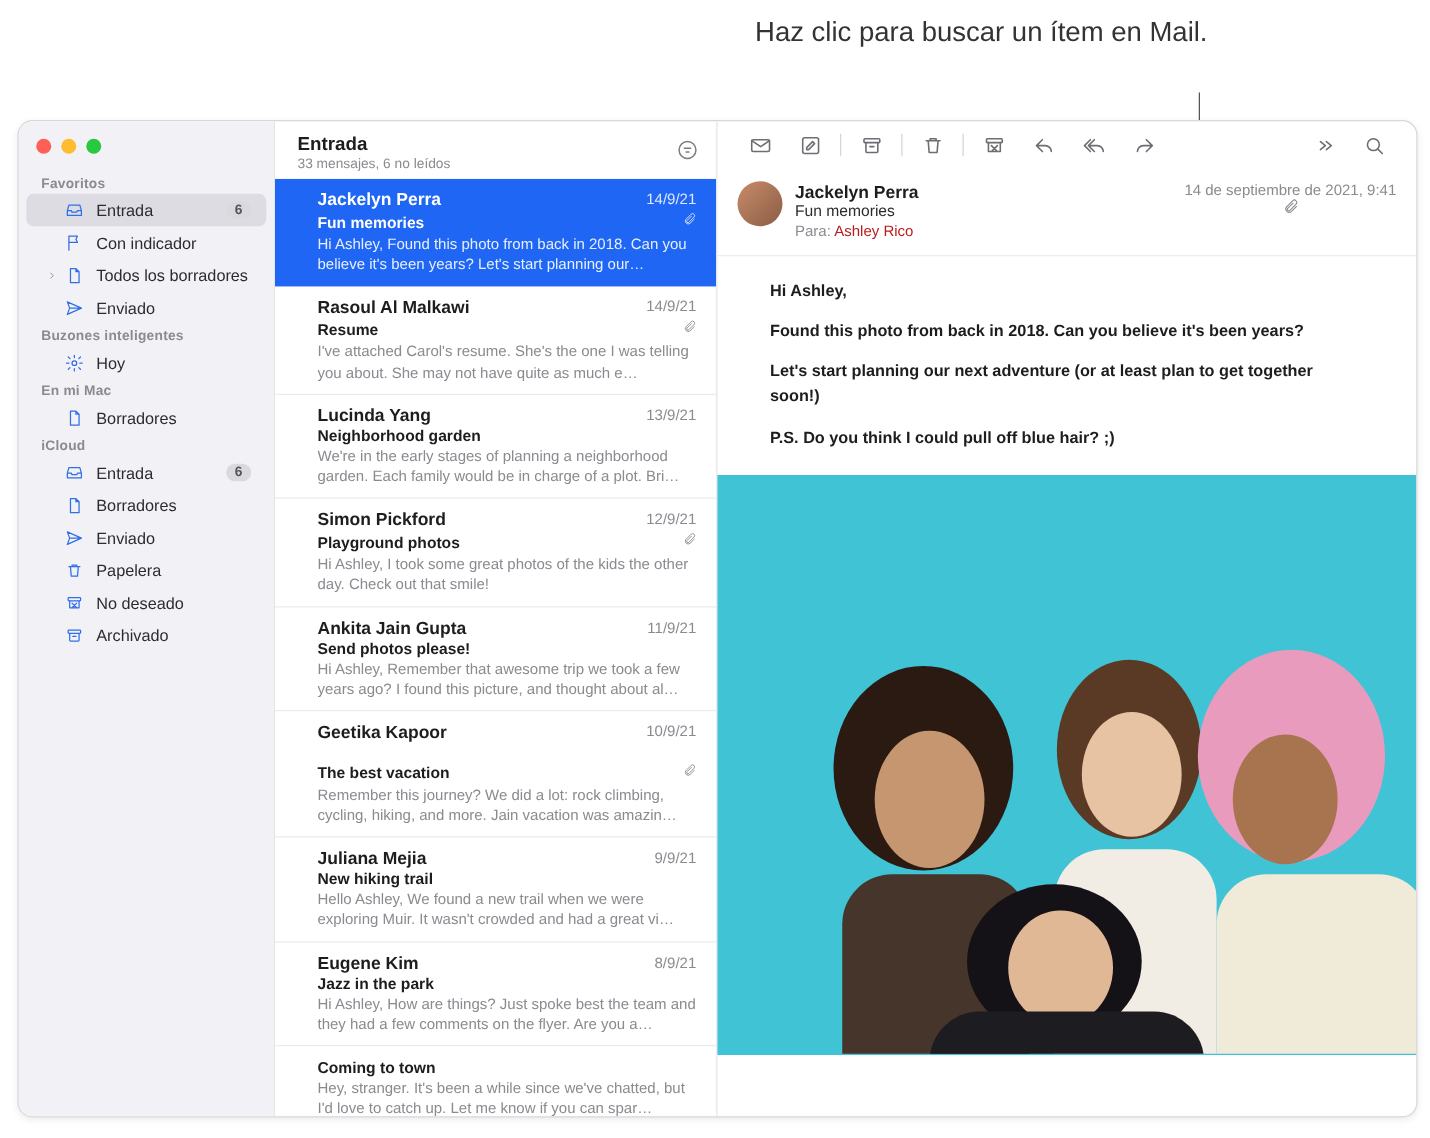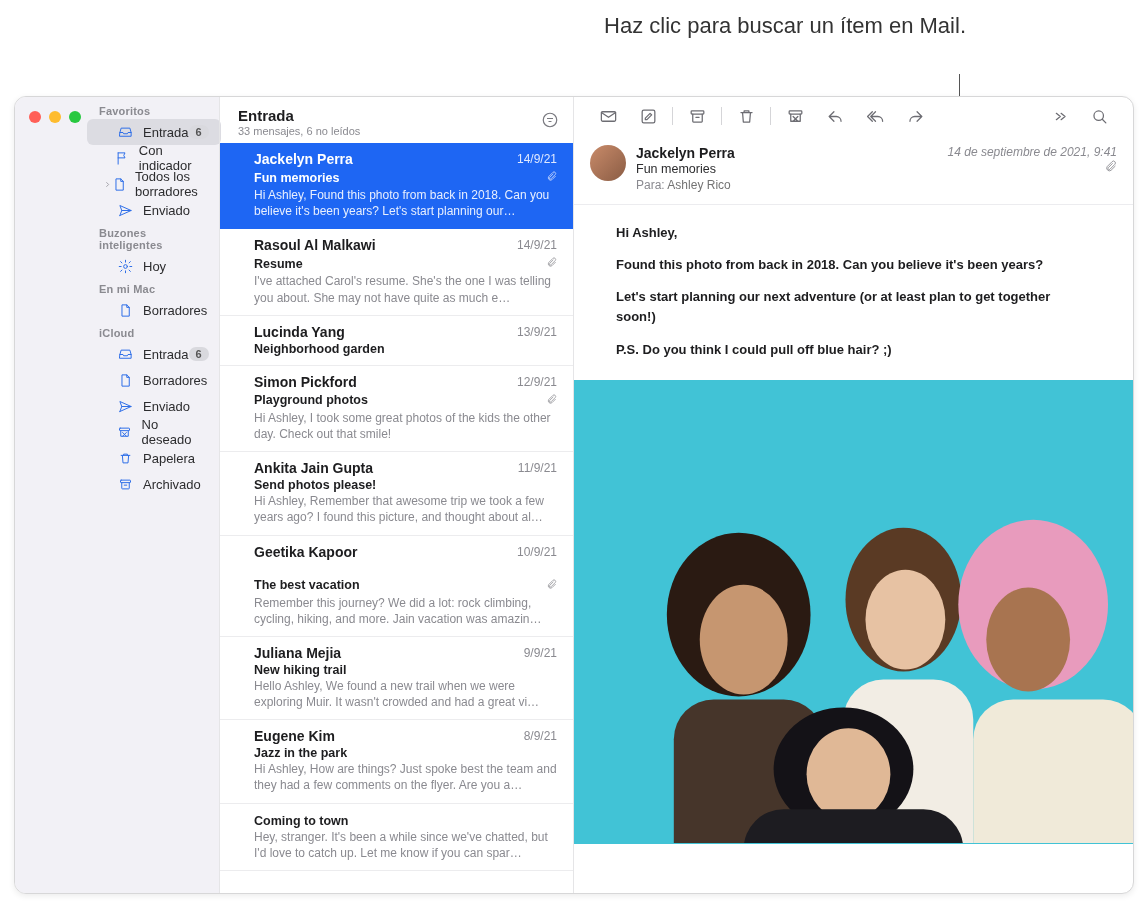--- a/index.html
+++ b/index.html
@@ -2,21 +2,21 @@
 <html><head>
 <meta charset="utf-8">
 <style>
   * { box-sizing: border-box; }
   html,body { margin:0; padding:0; font-family:-apple-system,"Helvetica Neue",Arial,sans-serif; color:#1d1d1f; background:#fff; }
   .stage { width:992px; height:910px; position:relative; }
   .annotation { position:absolute; right:26px; top:12px; text-align:right; font-size:22px; line-height:1.3; color:#333; }
   .callout-line { position:absolute; right:32px; top:74px; width:0; height:34px; border-left:1px solid #555; }
   .window { position:absolute; left:14px; top:96px; width:1120px; height:798px; border:1px solid #d7d7d8; border-radius:12px; overflow:hidden; display:flex; background:#fff; box-shadow:0 2px 6px rgba(0,0,0,.08); }
   
-  .sidebar { width:204px; background:#f2f1f6; display:flex; flex-direction:row; padding:4px 0 0; }
+  .sidebar { width:204px; background:#f2f1f6; display:flex; flex-direction:column; padding:4px 0 0; }
   .traffic { display:flex; gap:8px; padding:10px 0 14px 14px; }
   .dot { width:12px; height:12px; border-radius:50%; }
   .dot.red{background:#ff5f57;} .dot.yellow{background:#febc2e;} .dot.green{background:#28c840;}
   .sb-section { font-size:11px; color:#8a8a90; padding:4px 18px 2px; font-weight:600; letter-spacing:.2px; }
   .sb-item { display:flex; align-items:center; height:26px; padding:0 12px 0 16px; font-size:13px; color:#2c2c2e; border-radius:6px; margin:0 6px; cursor:default; gap:0; }
   .sb-item.selected { background:#dcdce2; }
   .sb-icon { width:20px; display:flex; align-items:center; justify-content:center; margin-right:8px; }
   .sb-icon svg { width:15px; height:15px; stroke:#2f6fe8; fill:none; stroke-width:1.6; stroke-linecap:round; stroke-linejoin:round;}
   .sb-item .disclosure{width:12px;}
   .sb-badge { margin-left:auto; background:#d9d9de; color:#555; font-size:11px; font-weight:600; border-radius:9px; padding:1px 7px; }
@@ -46,22 +46,22 @@
   .tbtn { width:40px; height:30px; display:flex; align-items:center; justify-content:center; }
   .tbtn svg{width:19px;height:19px;stroke:#6d6d73;fill:none;stroke-width:1.6;stroke-linecap:round;stroke-linejoin:round;}
   .tsep { width:1px; height:18px; background:#d5d5d8; margin:0 4px;}
   .tspacer{flex:1;}
   .mail-header { display:flex; padding:10px 16px 12px 16px; border-bottom:1px solid #ececef; gap:10px;}
   .avatar { width:36px; height:36px; border-radius:50%; background:linear-gradient(135deg,#c98b6a,#8a5c44); flex-shrink:0;}
   .mh-main{flex:1;}
   .mh-sender{font-size:14px;font-weight:700;}
   .mh-subject{font-size:12.5px;color:#2c2c2e;margin-top:1px;}
   .mh-to{font-size:12px;color:#8a8a90;margin-top:2px;}
-  .mh-to .v{color:#737373;}
-  .mh-right{text-align:right;font-style:italic;}
+  .mh-to .v{color:#b91c1c;}
+  .mh-right{text-align:center;}
   .mh-date{font-size:12px;color:#8a8a90;}
   .mh-clip svg{width:13px;height:13px;stroke:#8a8a90;fill:none;stroke-width:1.6;}
   .body { padding:18px 42px 8px 42px; font-size:13px; line-height:1.55; color:#1d1d1f;font-weight:bold;}
   .body p{margin:0 0 12px;}
   .photo { margin:0 0 0 0; height:464px; background:#41c3d6; position:relative; overflow:hidden;}
   .photo svg{position:absolute;inset:0;}
 </style>
 </head>
 <body>
 
@@ -165,34 +165,34 @@
               <svg viewBox="0 0 24 24">
                 <path d="M3 20l18-8L3 4l3 8-3 8zM6 12h15"></path>
               </svg>
             </span>
             <span>Enviado</span>
           </div>
           <div class="sb-item">
             <span class="disclosure"></span>
             <span class="sb-icon">
               <svg viewBox="0 0 24 24">
+                <path d="M5 7h14M9 7V5h6v2M7 7l1 12h8l1-12"></path>
+              </svg>
+            </span>
+            <span>Papelera</span>
+          </div>
+          <div class="sb-item">
+            <span class="disclosure"></span>
+            <span class="sb-icon">
+              <svg viewBox="0 0 24 24">
                 <rect x="4" y="5" width="16" height="4" rx="1"></rect>
                 <path d="M6 9v9h12V9M9 12l6 6M15 12l-6 6"></path>
               </svg>
             </span>
             <span>No deseado</span>
-          </div>
-          <div class="sb-item">
-            <span class="disclosure"></span>
-            <span class="sb-icon">
-              <svg viewBox="0 0 24 24">
-                <path d="M5 7h14M9 7V5h6v2M7 7l1 12h8l1-12"></path>
-              </svg>
-            </span>
-            <span>Papelera</span>
           </div>
           <div class="sb-item">
             <span class="disclosure"></span>
             <span class="sb-icon">
               <svg viewBox="0 0 24 24">
                 <rect x="4" y="5" width="16" height="4" rx="1"></rect>
                 <path d="M6 9v9a1 1 0 001 1h10a1 1 0 001-1V9M10 13h4"></path>
               </svg>
             </span>
             <span>Archivado</span>
@@ -241,20 +241,21 @@
             <div class="preview">I've attached Carol's resume. She's the one I was telling you about. She may not have quite as much e…</div>
           </div>
           <div class="msg">
             <div class="row1">
               <div class="sender">Lucinda Yang</div>
               <div class="date">13/9/21</div>
             </div>
             <div class="row1" style="margin-top:1px">
               <div class="subject" style="flex:1">Neighborhood garden</div>
             </div>
+            <div class="preview">We're in the early stages of planning a neighborhood garden. Each family would be in charge of a plot. Bri…</div>
           </div>
           <div class="msg">
             <div class="row1">
               <div class="sender">Simon Pickford</div>
               <div class="date">12/9/21</div>
             </div>
             <div class="row1" style="margin-top:1px">
               <div class="subject" style="flex:1">Playground photos</div>
               <div class="clip"><svg viewBox="0 0 24 24">
                   <path d="M21 11l-8 8a5 5 0 01-7-7l9-9a3.5 3.5 0 015 5l-9 9a2 2 0 01-3-3l8-8"></path>

